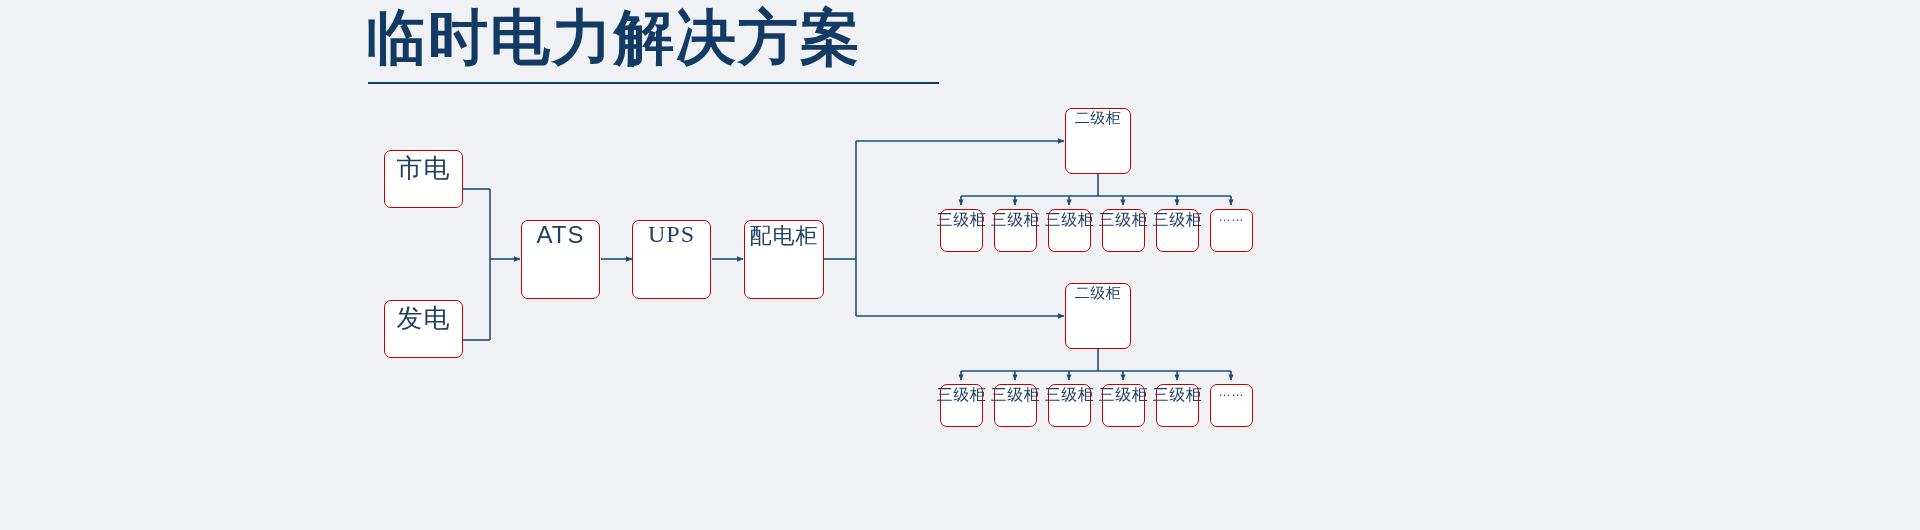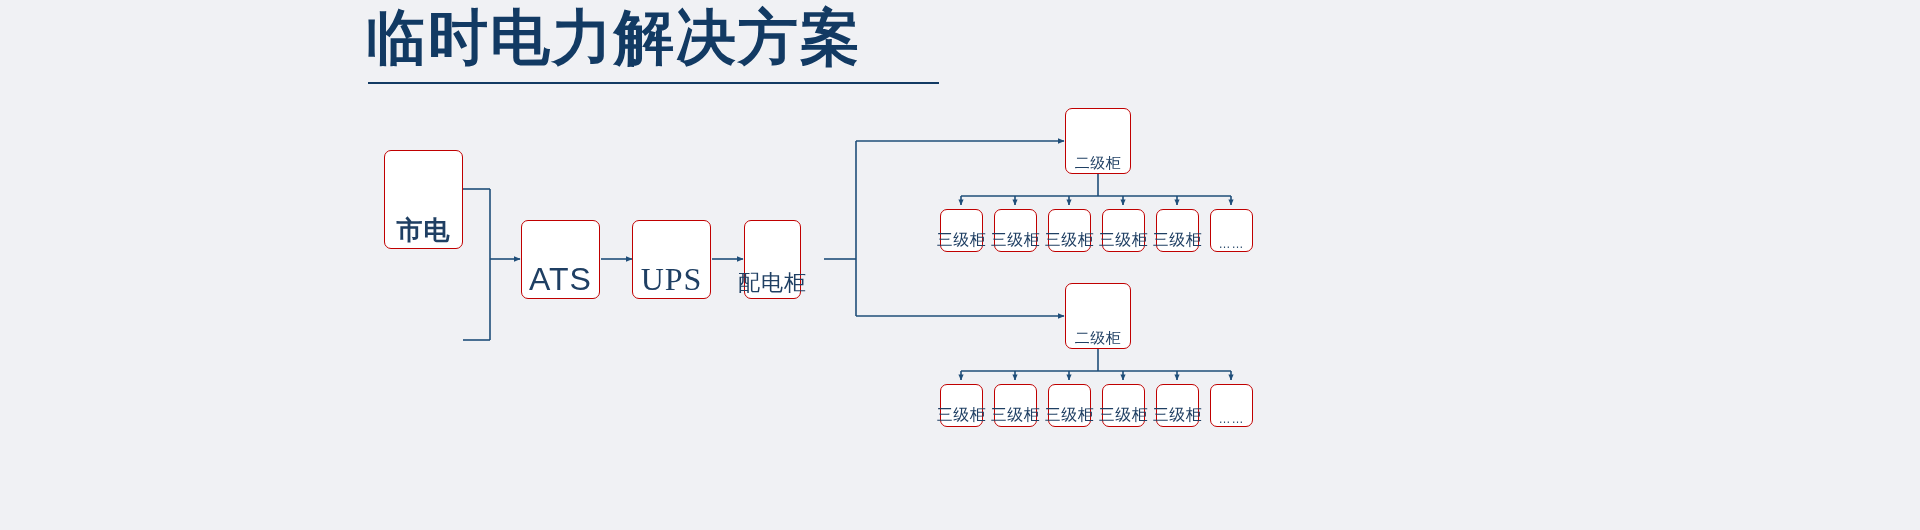--- a/index.html
+++ b/index.html
@@ -31,27 +31,27 @@
   
   #wires{position:absolute;left:0;top:0;width:1920px;height:530px;}
 
   
   .node{
     position:absolute;
     background:#ffffff;
     border:1.6px solid #c00000;
     border-radius:7px;
     box-sizing:border-box;
-    display:flex;align-items:flex-end;justify-content:center;
+    display:flex;align-items:flex-start;justify-content:center;
     color:#1f3f63;
     white-space:nowrap;
   }
-  .node.src{width:79px;height:99px;font-size:26px;letter-spacing:1px;font-weight:bold;}
-  .node.mid{width:79px;height:79px;font-size:32px;letter-spacing:1px;}
-  .node.mid-cn{width:57px;height:79px;font-size:22px;letter-spacing:1px;}
+  .node.src{width:79px;height:58px;font-size:26px;letter-spacing:1px;}
+  .node.mid{width:79px;height:79px;font-size:24px;letter-spacing:1px;}
+  .node.mid-cn{width:80px;height:79px;font-size:22px;letter-spacing:1px;}
   .node.lvl2{width:66px;height:66px;font-size:15px;letter-spacing:0.5px;}
   .node.lvl3{width:43px;height:43px;font-size:16px;letter-spacing:0.5px;}
   .node.ellip{width:43px;height:43px;font-size:12px;color:#2a4a6b;letter-spacing:1px;}
 </style>
 </head>
 <body>
 
 <div id="stage">
 
   <div class="title-wrap">
@@ -107,20 +107,23 @@
       <path d="M1079,371 V380" marker-end="url(#ahs)"></path>
       <path d="M1133,371 V380" marker-end="url(#ahs)"></path>
       <path d="M1187,371 V380" marker-end="url(#ahs)"></path>
     </g>
   </svg>
 
   <div class="node src" style="left:340px;top:150px;">
     <span>市电</span>
   </div>
 
+  <div class="node src" style="left:340px;top:300px;">
+    <span>发电</span>
+  </div>
 
   <div class="node mid" style="left:477px;top:220px;">
     <span>ATS</span>
   </div>
 
   <div class="node mid" style="left:588px;top:220px;font-family:Liberation Serif, serif;">
     <span>UPS</span>
   </div>
 
   <div class="node mid-cn" style="left:700px;top:220px;">

